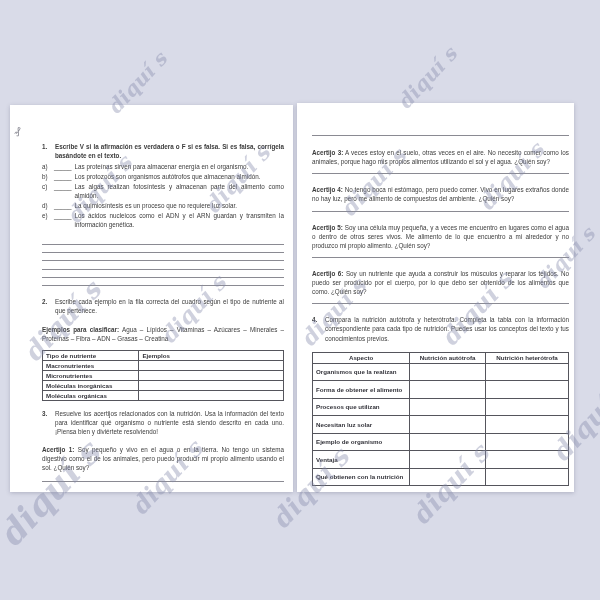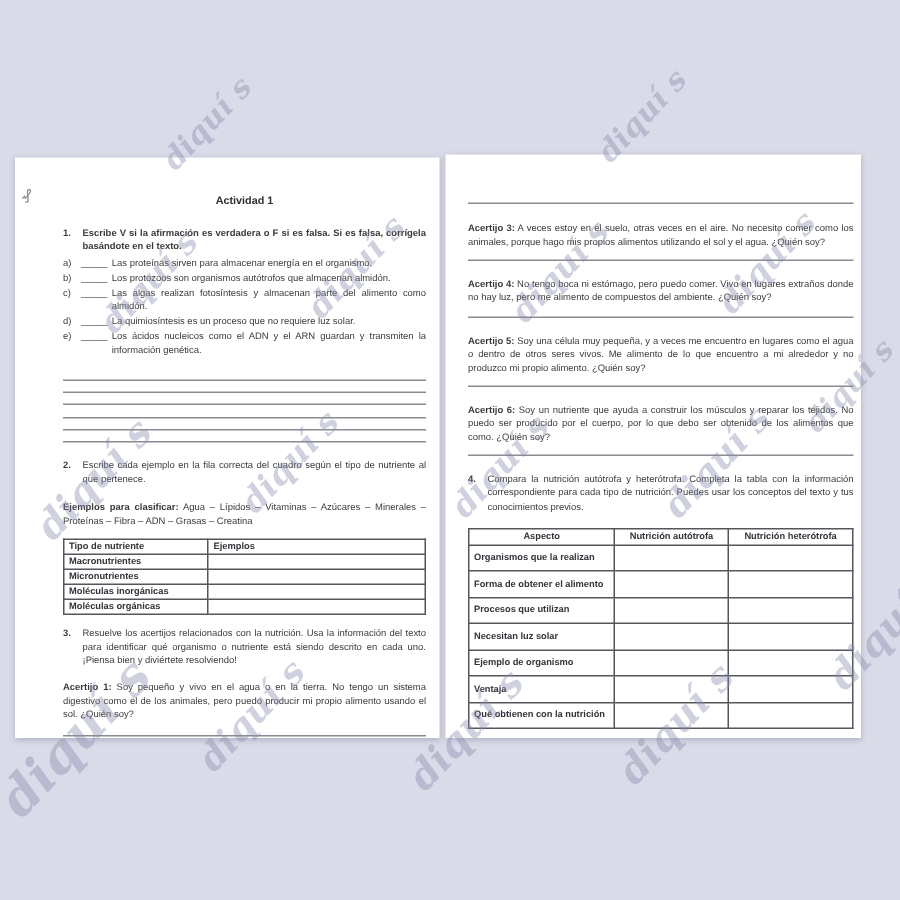--- a/index.html
+++ b/index.html
@@ -52,21 +52,20 @@
   .wm{position:absolute;font-family:"DejaVu Serif", serif;font-style:italic;font-weight:bold;
       color:rgba(134,140,172,0.40);transform:rotate(-47deg);white-space:nowrap;}
   .pen-mark{position:absolute;left:15px;top:125px;font-size:10px;color:#84848e;
             transform:rotate(12deg);z-index:4;}
 </style>
 </head>
 <body>
 
 <div class="page" id="left-page">
   <div class="lp-pad">
-    <h1 class="doc-title">Actividad 1</h1>
 
     <div class="q allbold" style="margin-top:13px;">
       <span class="qnum">1.</span>
       <span class="qtext">Escribe V si la afirmación es verdadera o F si es falsa. Si es falsa, corrígela basándote en el texto.</span>
     </div>
 
     <div style="margin-top:3px;">
       <div class="itm">
         <span class="itm-label">a)</span>
         <span class="itm-blank">_____</span>

